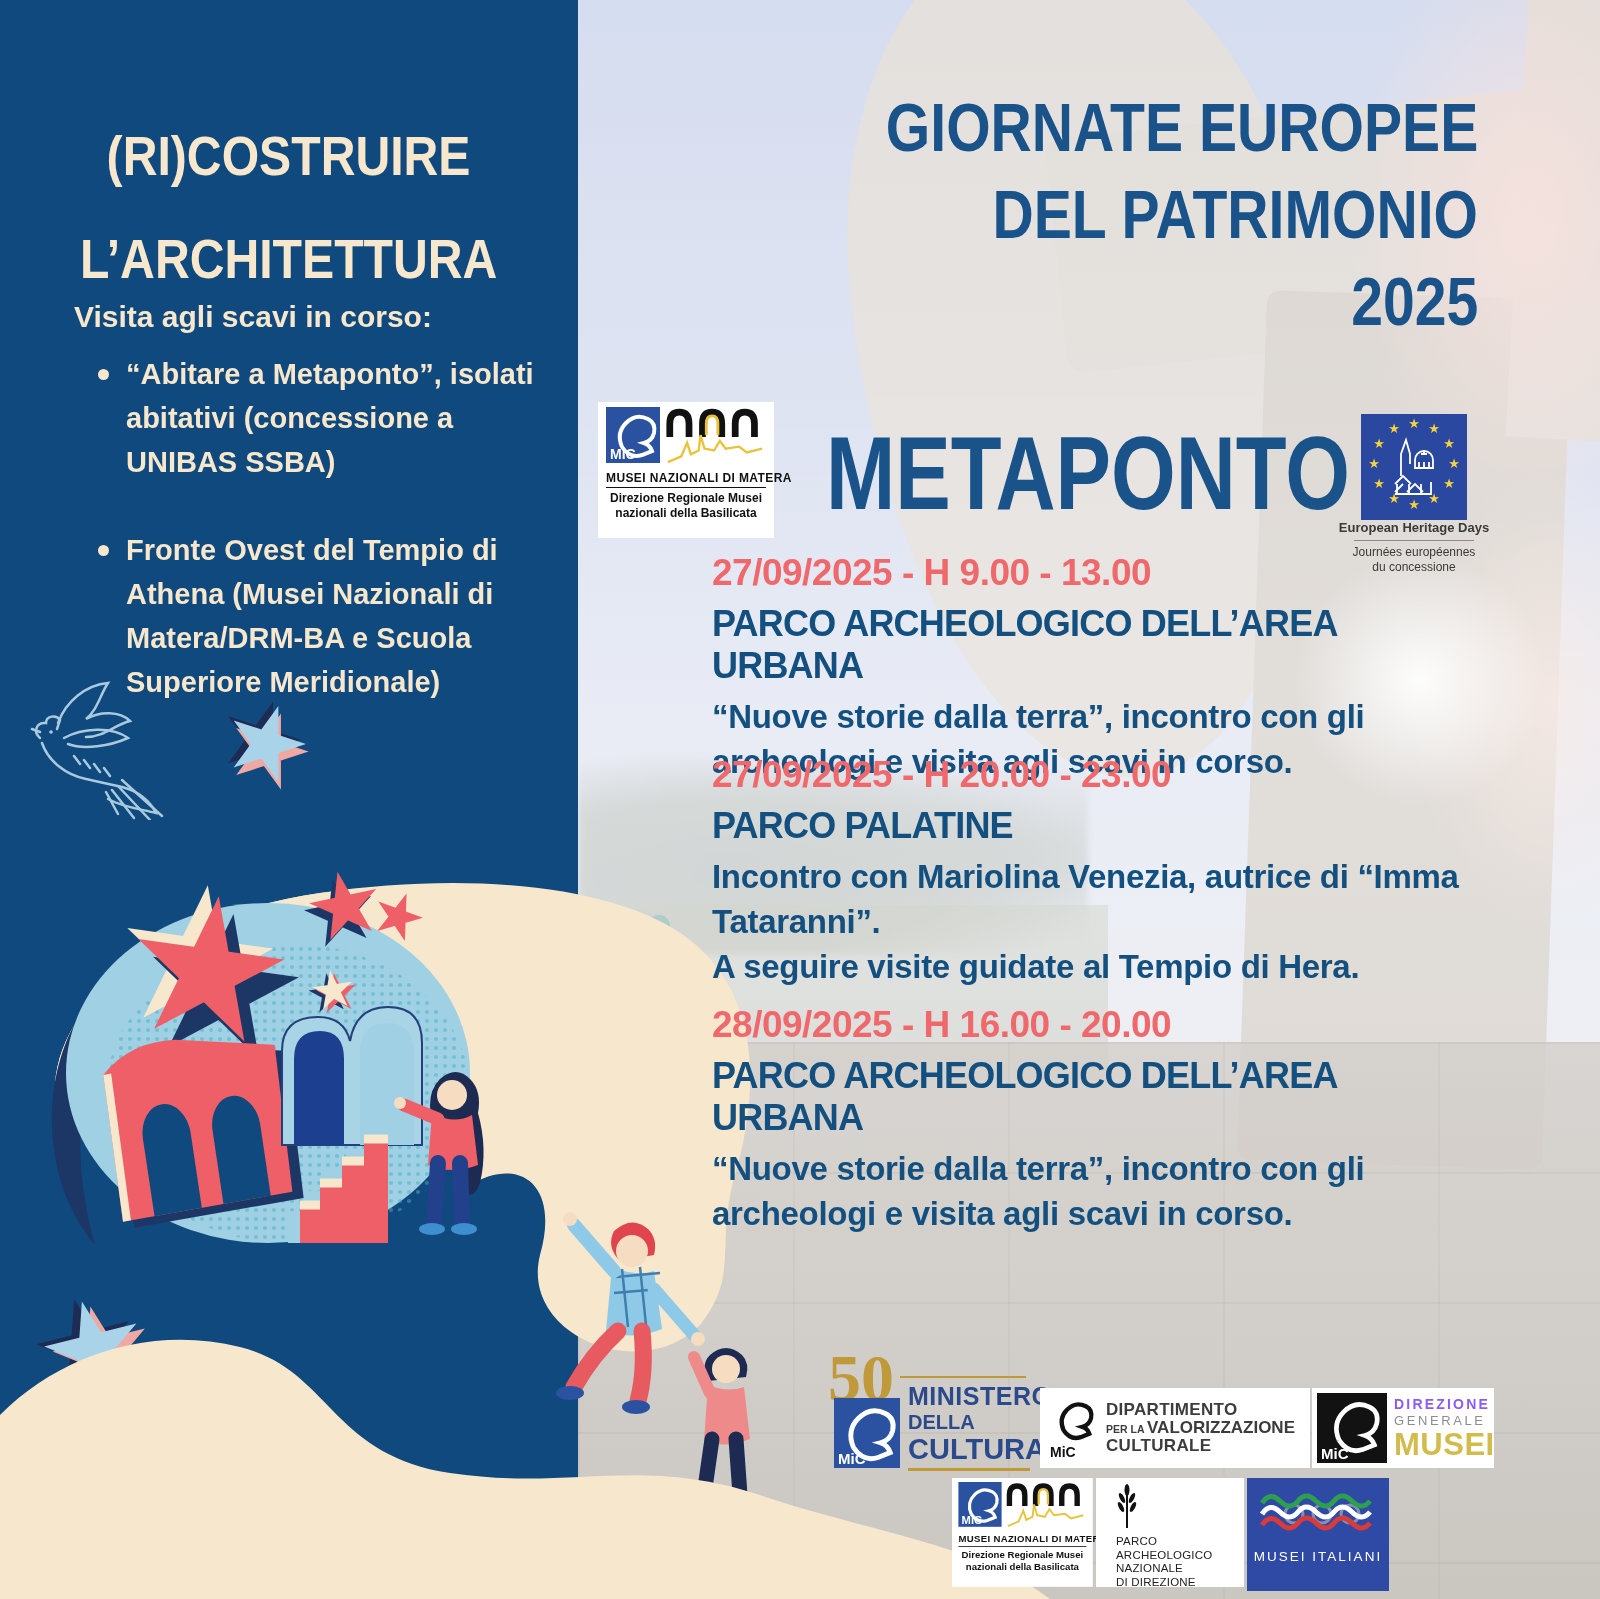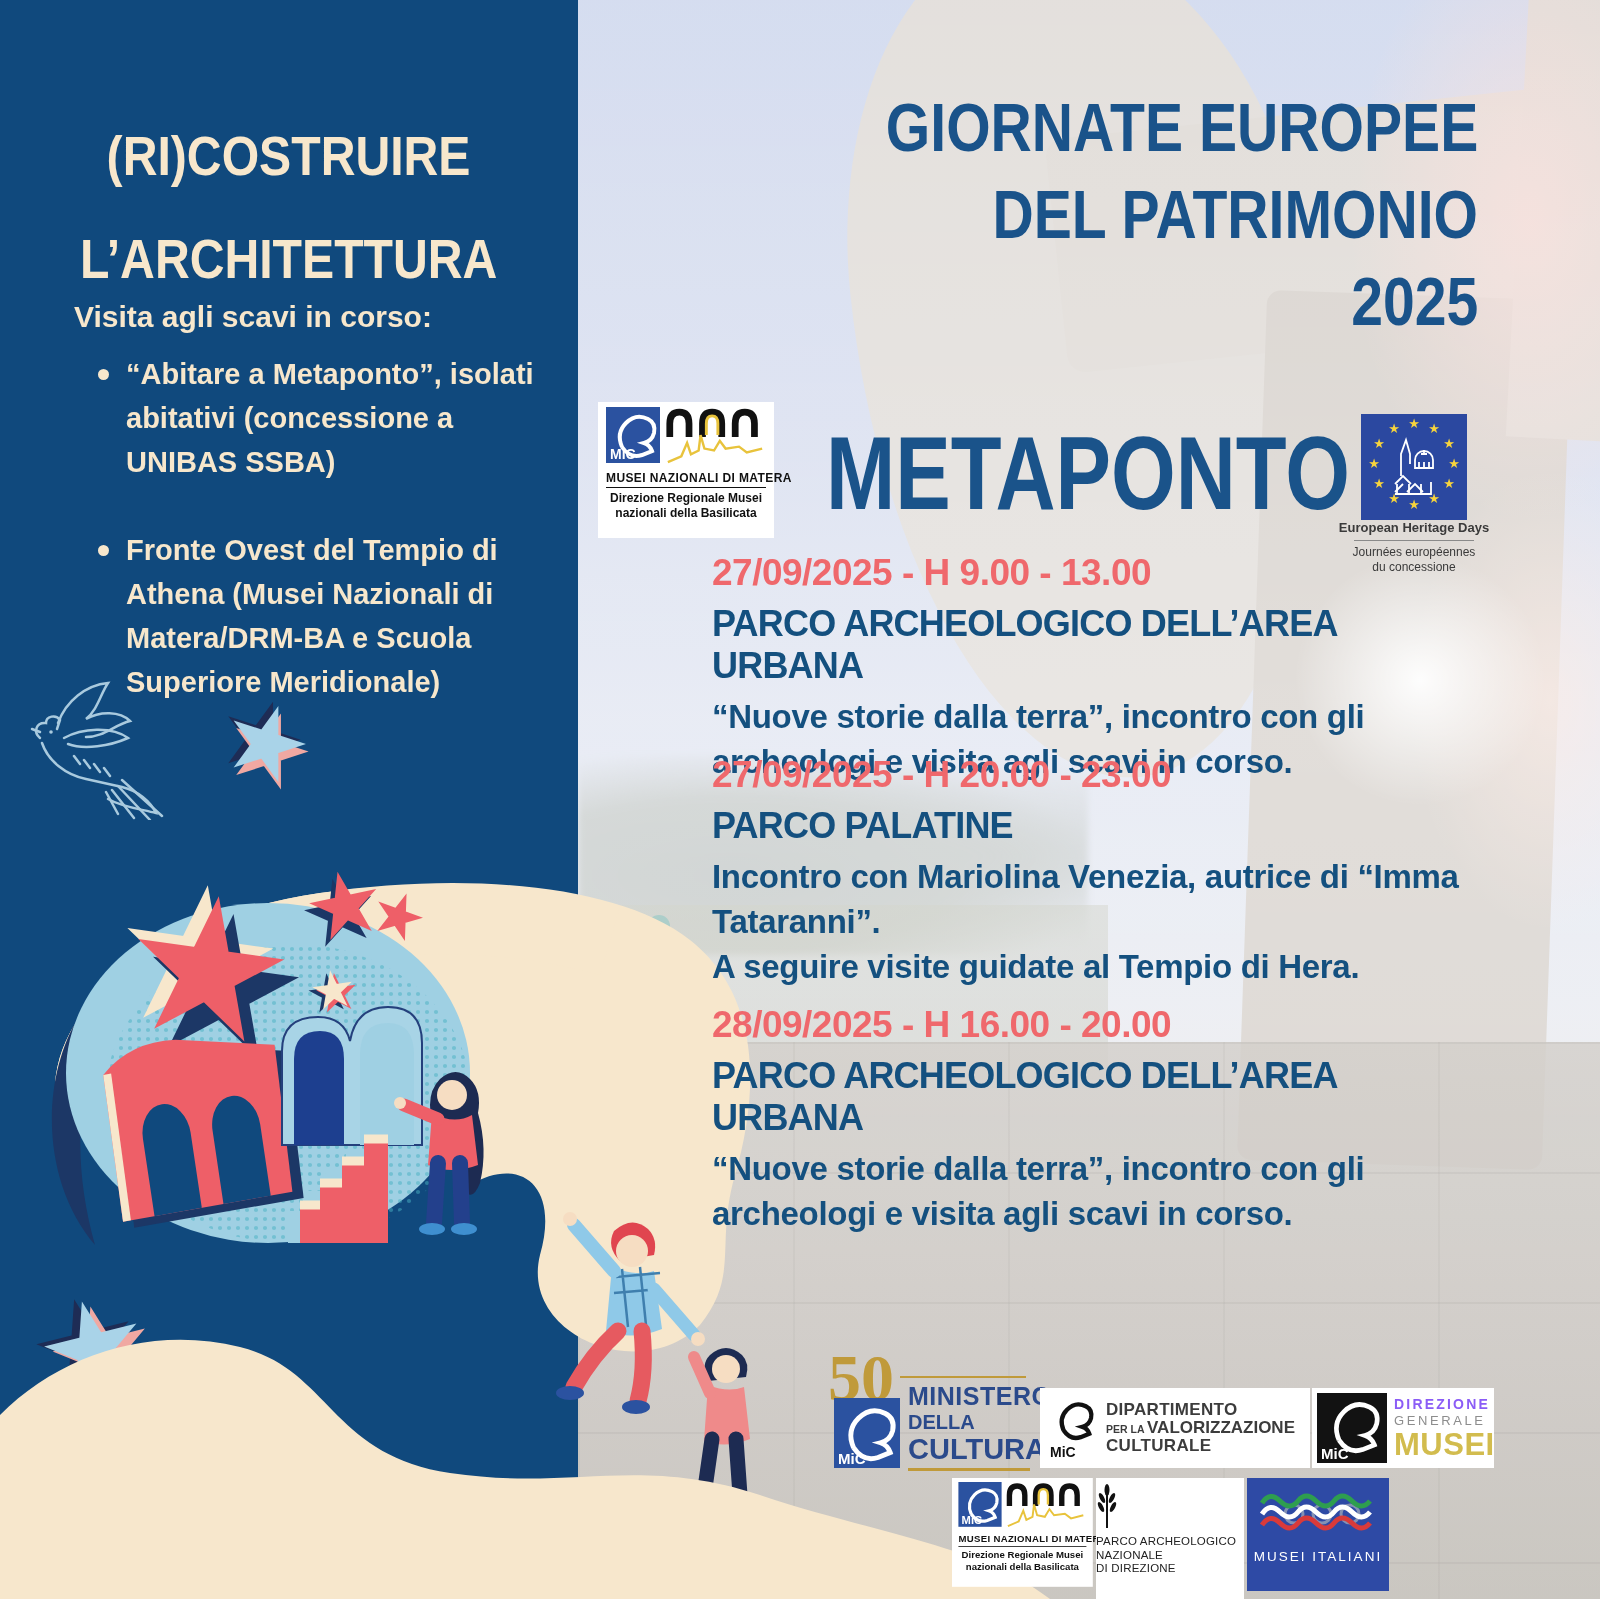--- a/index.html
+++ b/index.html
@@ -101,21 +101,21 @@
   .dgm{position:absolute;left:1312px;top:1388px;width:182px;height:80px;background:#fff;z-index:4;
     display:flex;gap:7px;padding:5px;}
   .mic-blacksq{width:70px;height:70px;background:#121212;position:relative;flex:none;}
   .mic-blacksq .mic-label{position:absolute;left:4px;bottom:1px;color:#fff;font-size:15px;font-weight:bold;}
   .dgm-text{line-height:1;padding-top:4px;}
   .dgm-text .l1{font-size:14px;font-weight:bold;color:#8b5cf6;letter-spacing:2.2px;}
   .dgm-text .l2{font-size:13px;color:#8d8d8d;letter-spacing:2.6px;margin-top:3px;}
   .dgm-text .l3{font-size:31px;font-weight:bold;color:#d2bc4e;margin-top:2px;letter-spacing:.5px;}
 
   .mnm-small{transform:scale(.8);transform-origin:top left;}
-  .parco{position:absolute;left:1096px;top:1478px;width:148px;height:122px;background:#fff;z-index:4;padding:6px 0;}
+  .parco{position:absolute;left:1096px;top:1478px;width:148px;height:109px;background:#fff;z-index:4;padding:6px 20px;}
   .parco-text{font-size:11.5px;color:#222;line-height:13.5px;letter-spacing:.2px;margin-top:3px;}
   .mit{position:absolute;left:1247px;top:1478px;width:142px;height:113px;background:#2e4aa5;z-index:4;
     text-align:center;padding:9px 4px 0;}
   .mit-label{color:#fff;font-size:13.5px;letter-spacing:2px;margin-top:4px;}
 
   .illus{position:absolute;left:0;top:855px;width:1100px;height:744px;z-index:3;pointer-events:none;}
 </style>
 </head>
 <body>
 

